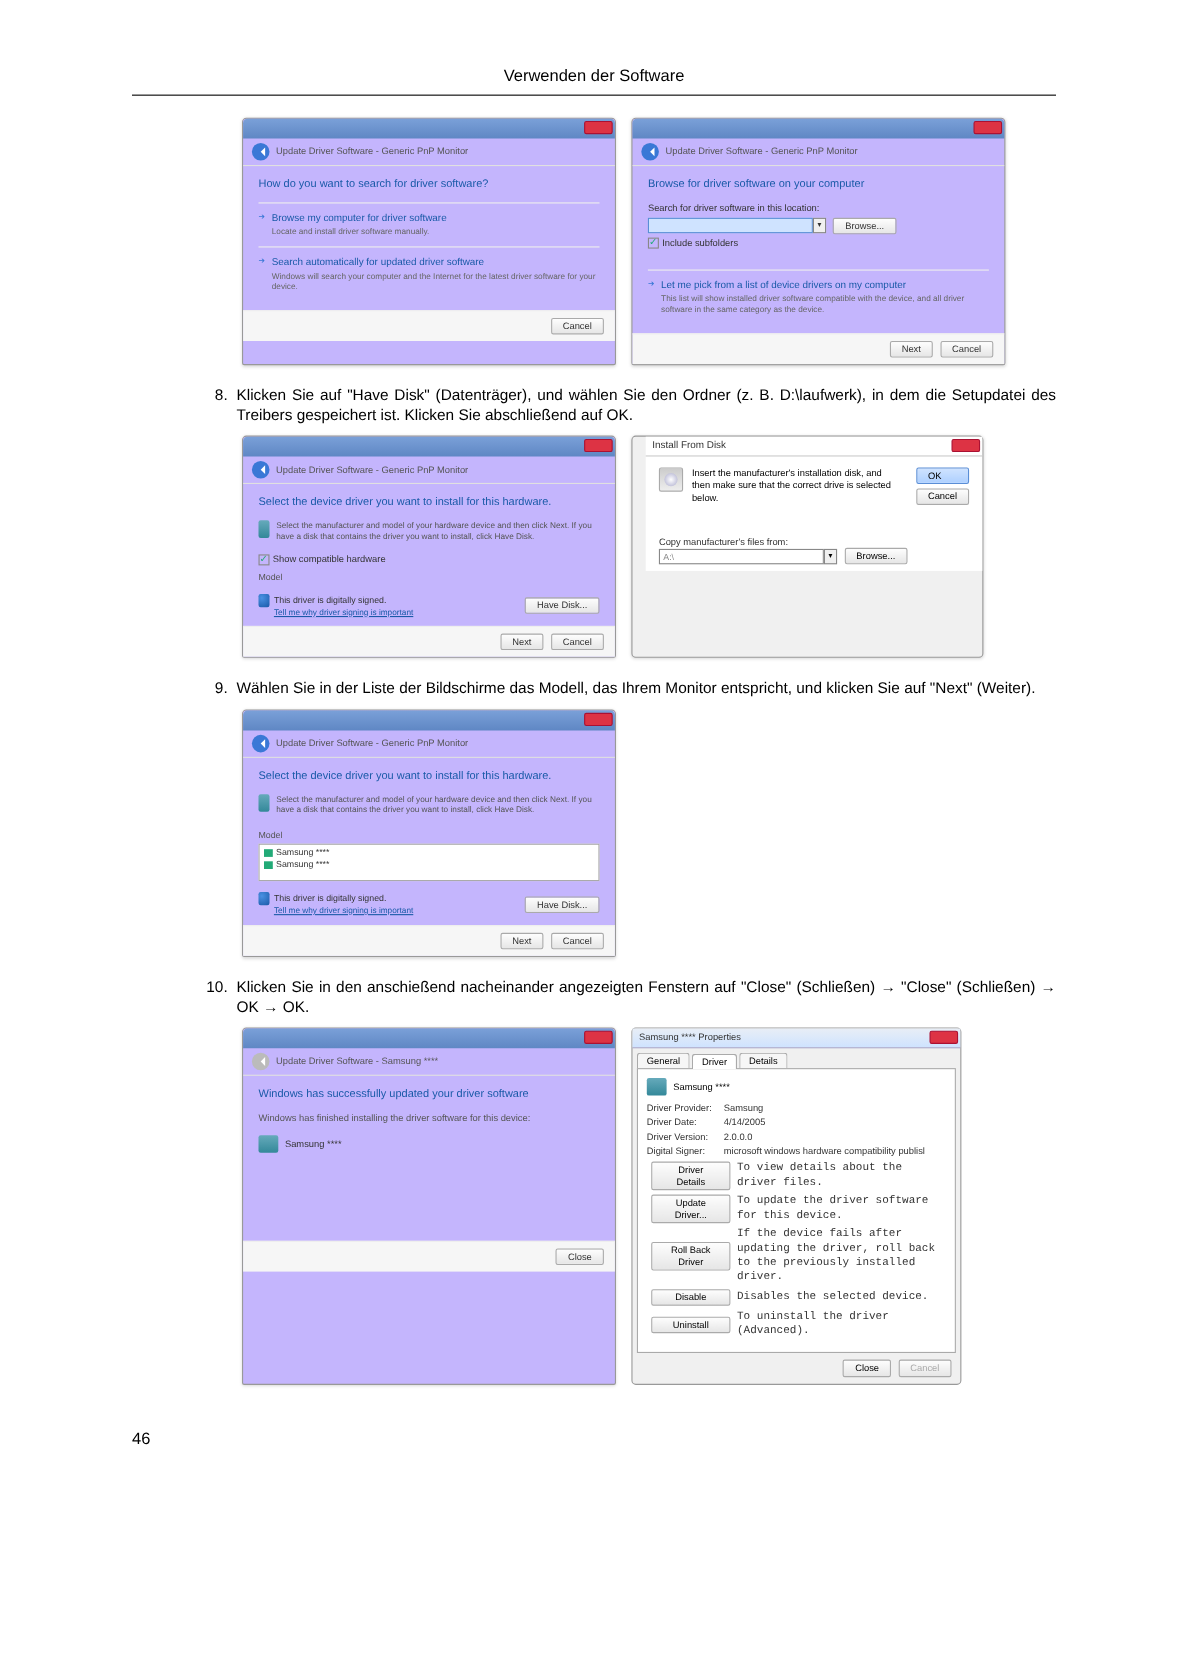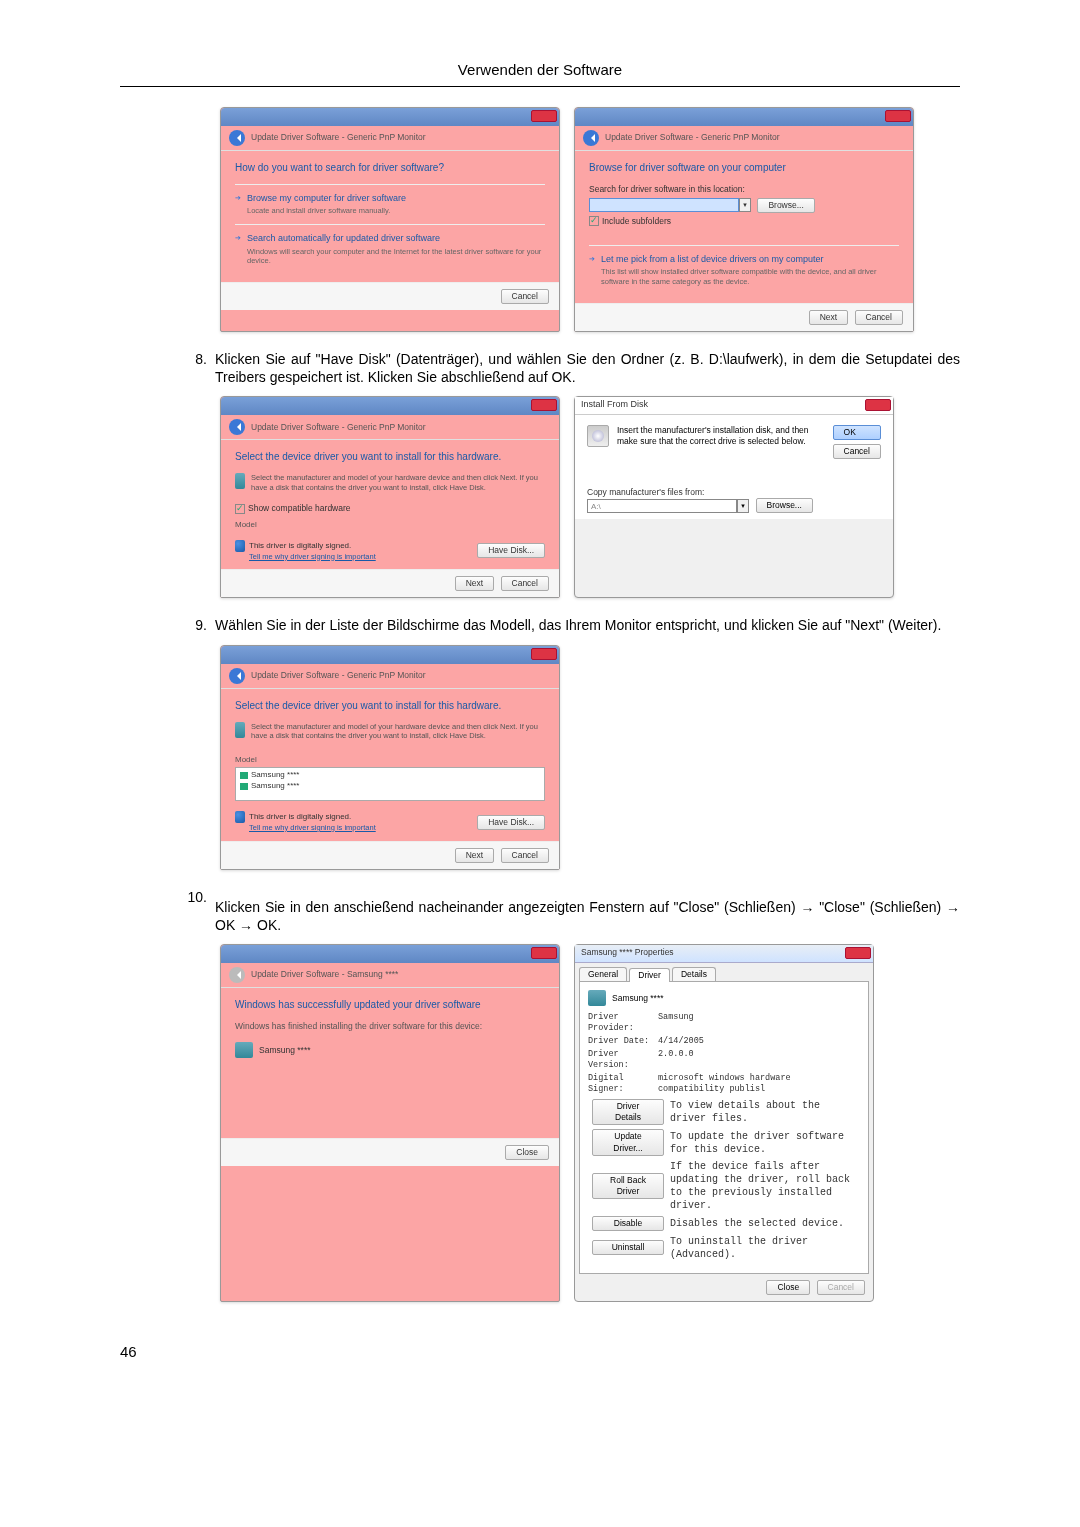--- a/index.html
+++ b/index.html
@@ -39,21 +39,21 @@
   .shot-row {
     display: flex;
     gap: 14px;
     margin: 6px 0 6px 100px;
   }
   .shot-col { margin: 6px 0 6px 100px; }
   .win {
     width: 340px;
     border: 1px solid #999;
     border-radius: 4px 4px 2px 2px;
-    background: #fca5a5;
+    background: #c4b5fd;
     font-size: 8.5px;
     color: #333;
     box-shadow: 0 1px 3px rgba(0,0,0,.15);
   }
   .win-titlebar {
     height: 18px;
     background: linear-gradient(#7aa0d8, #5f87c4);
     position: relative;
     border-top-left-radius: 4px;
     border-top-right-radius: 4px;
@@ -141,20 +141,21 @@
   }
   .signed .sgl { display: flex; gap: 4px; }
   .signed .shield { width: 10px; height: 12px; background: radial-gradient(circle at 30% 30%, #4a90e2, #1a5aa8); border-radius: 2px; }
   .signed .sgt { font-size: 8px; color: #333; }
   .signed .lnk { font-size: 7.5px; color: #1a5aa8; text-decoration: underline; display: block; }
   .dlg {
     width: 320px;
     border: 1px solid #999; border-radius: 4px;
     font-size: 9px; background: #f0f0f0;
     box-shadow: 0 1px 3px rgba(0,0,0,.15);
+    padding-left: 12px;
   }
   .dlg-title {
     height: 18px; background: #fff;
     border-bottom: 1px solid #ccc;
     padding: 2px 6px; color: #333; font-size: 9px;
     position: relative;
   }
   .dlg-title .x { position: absolute; right: 2px; top: 2px; }
   .dlg-body { padding: 10px 12px 6px 12px; background: #fff; min-height: 80px; }
   .dlg-row { display: flex; align-items: flex-start; gap: 8px; }
@@ -180,21 +181,21 @@
     border-top-left-radius: 3px; border-top-right-radius: 3px;
     font-size: 8.5px;
   }
   .tab.active { background: #fff; position: relative; top: 1px; }
   .tab-panel {
     background: #fff; border: 1px solid #aaa;
     margin: 0 4px; padding: 8px;
   }
   .dev-head { display: flex; align-items: center; gap: 6px; margin-bottom: 6px; }
   .dev-icon { width: 18px; height: 16px; background: linear-gradient(#6ab,#389); border-radius: 2px; }
-  .kv { display: flex; margin: 2px 0; font-family: Liberation Mono, monospace; }
+  .kv { display: flex; margin: 2px 0; }
   .kv .k { width: 70px; color: #333; }
   .kv .v { flex: 1; color: #333; }
   .btnrow { display: flex; gap: 6px; align-items: center; margin: 4px 0; }
   .btnrow .btn { width: 72px; text-align: center; }
   .btnrow .desc { flex: 1; font-size: 10px; color: #333; font-family: Liberation Mono, monospace; }
   .props-footer { text-align: right; padding: 6px 8px; }
   .pgnum { text-align: left; font-size: 15px; margin-top: 40px; }
   .modheader { font-size: 8px; color: #555; margin-top: 6px; }
 </style>
 </head>
@@ -358,21 +359,21 @@
       </div>
       <div class="win-footer">
         <span class="btn">Next</span>
         <span class="btn">Cancel</span>
       </div>
     </div>
   </div>
 
   <div class="step">
     <div class="num">10.</div>
-    <div class="txt" style="text-align:justify;margin-top:10px;">Klicken Sie in den anschießend nacheinander angezeigten Fenstern auf "Close" (Schließen) → "Close" (Schließen) → OK → OK.</div>
+    <div class="txt" style="text-align:justify;">Klicken Sie in den anschießend nacheinander angezeigten Fenstern auf "Close" (Schließen) → "Close" (Schließen) → OK → OK.</div>
   </div>
 
   <div class="shot-row">
     <div class="win">
       <div class="win-titlebar">
           <span class="win-redclose"></span>
         </div>
       <div class="win-crumb">
           <span class="back" style="background:#bbb;"></span>
           <span class="path">Update Driver Software - Samsung ****</span>

